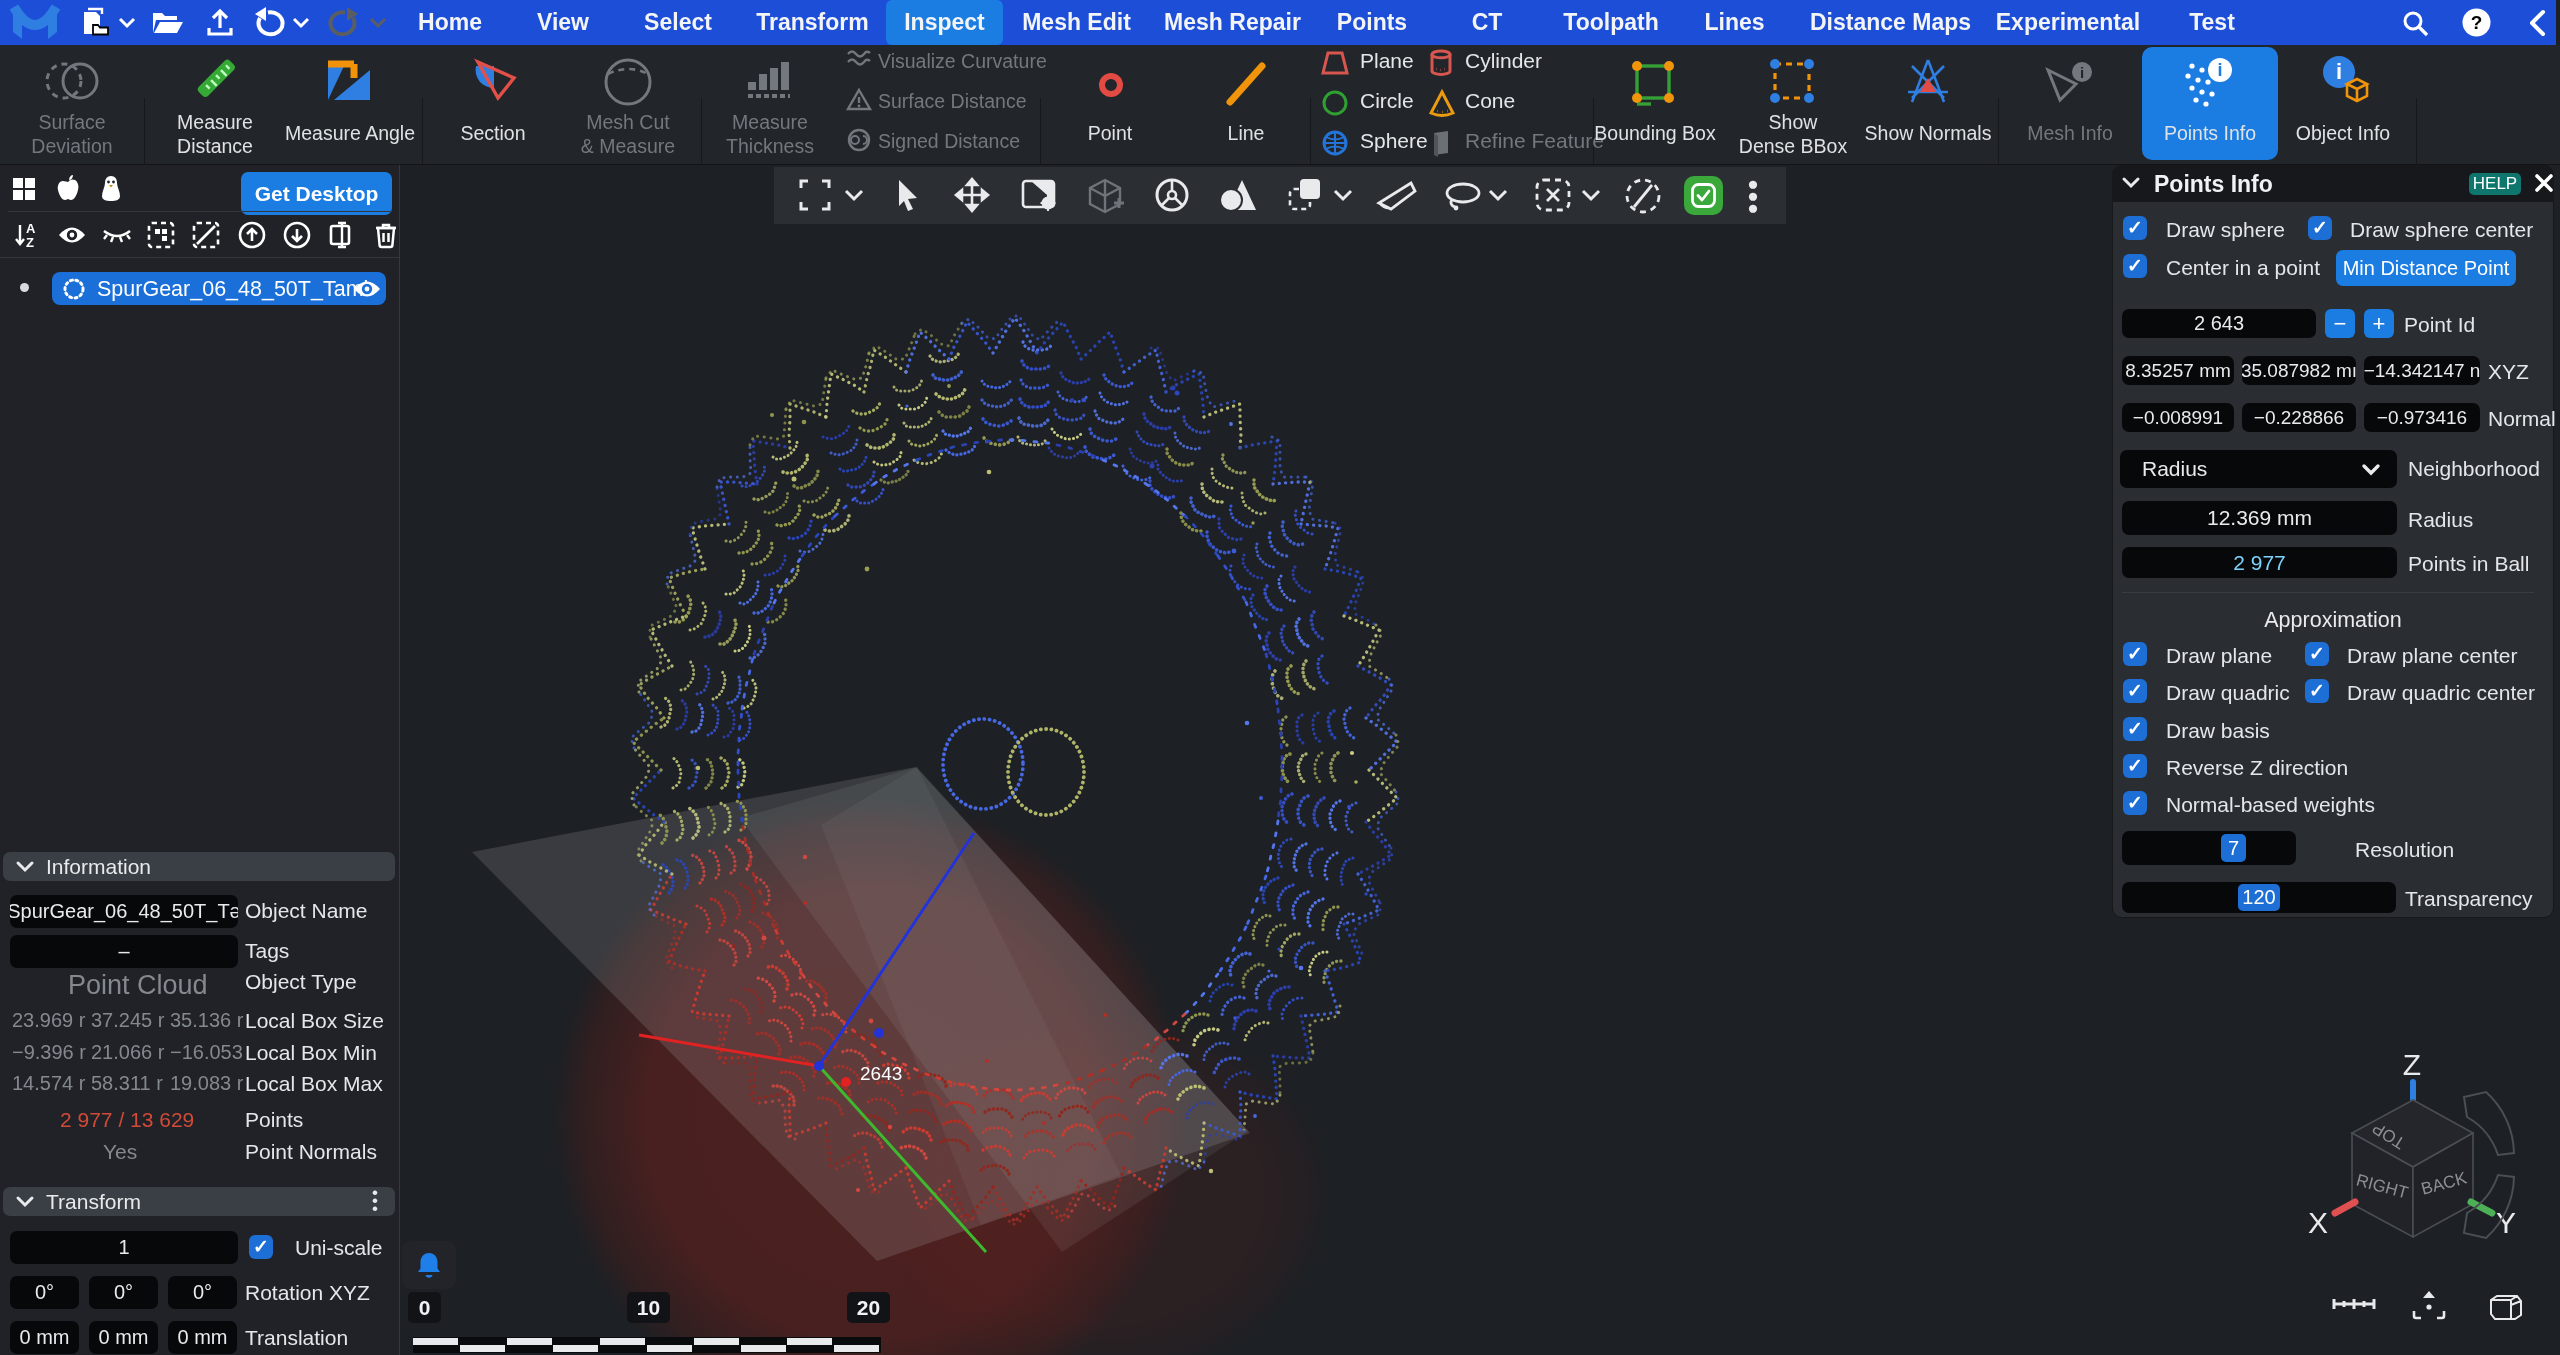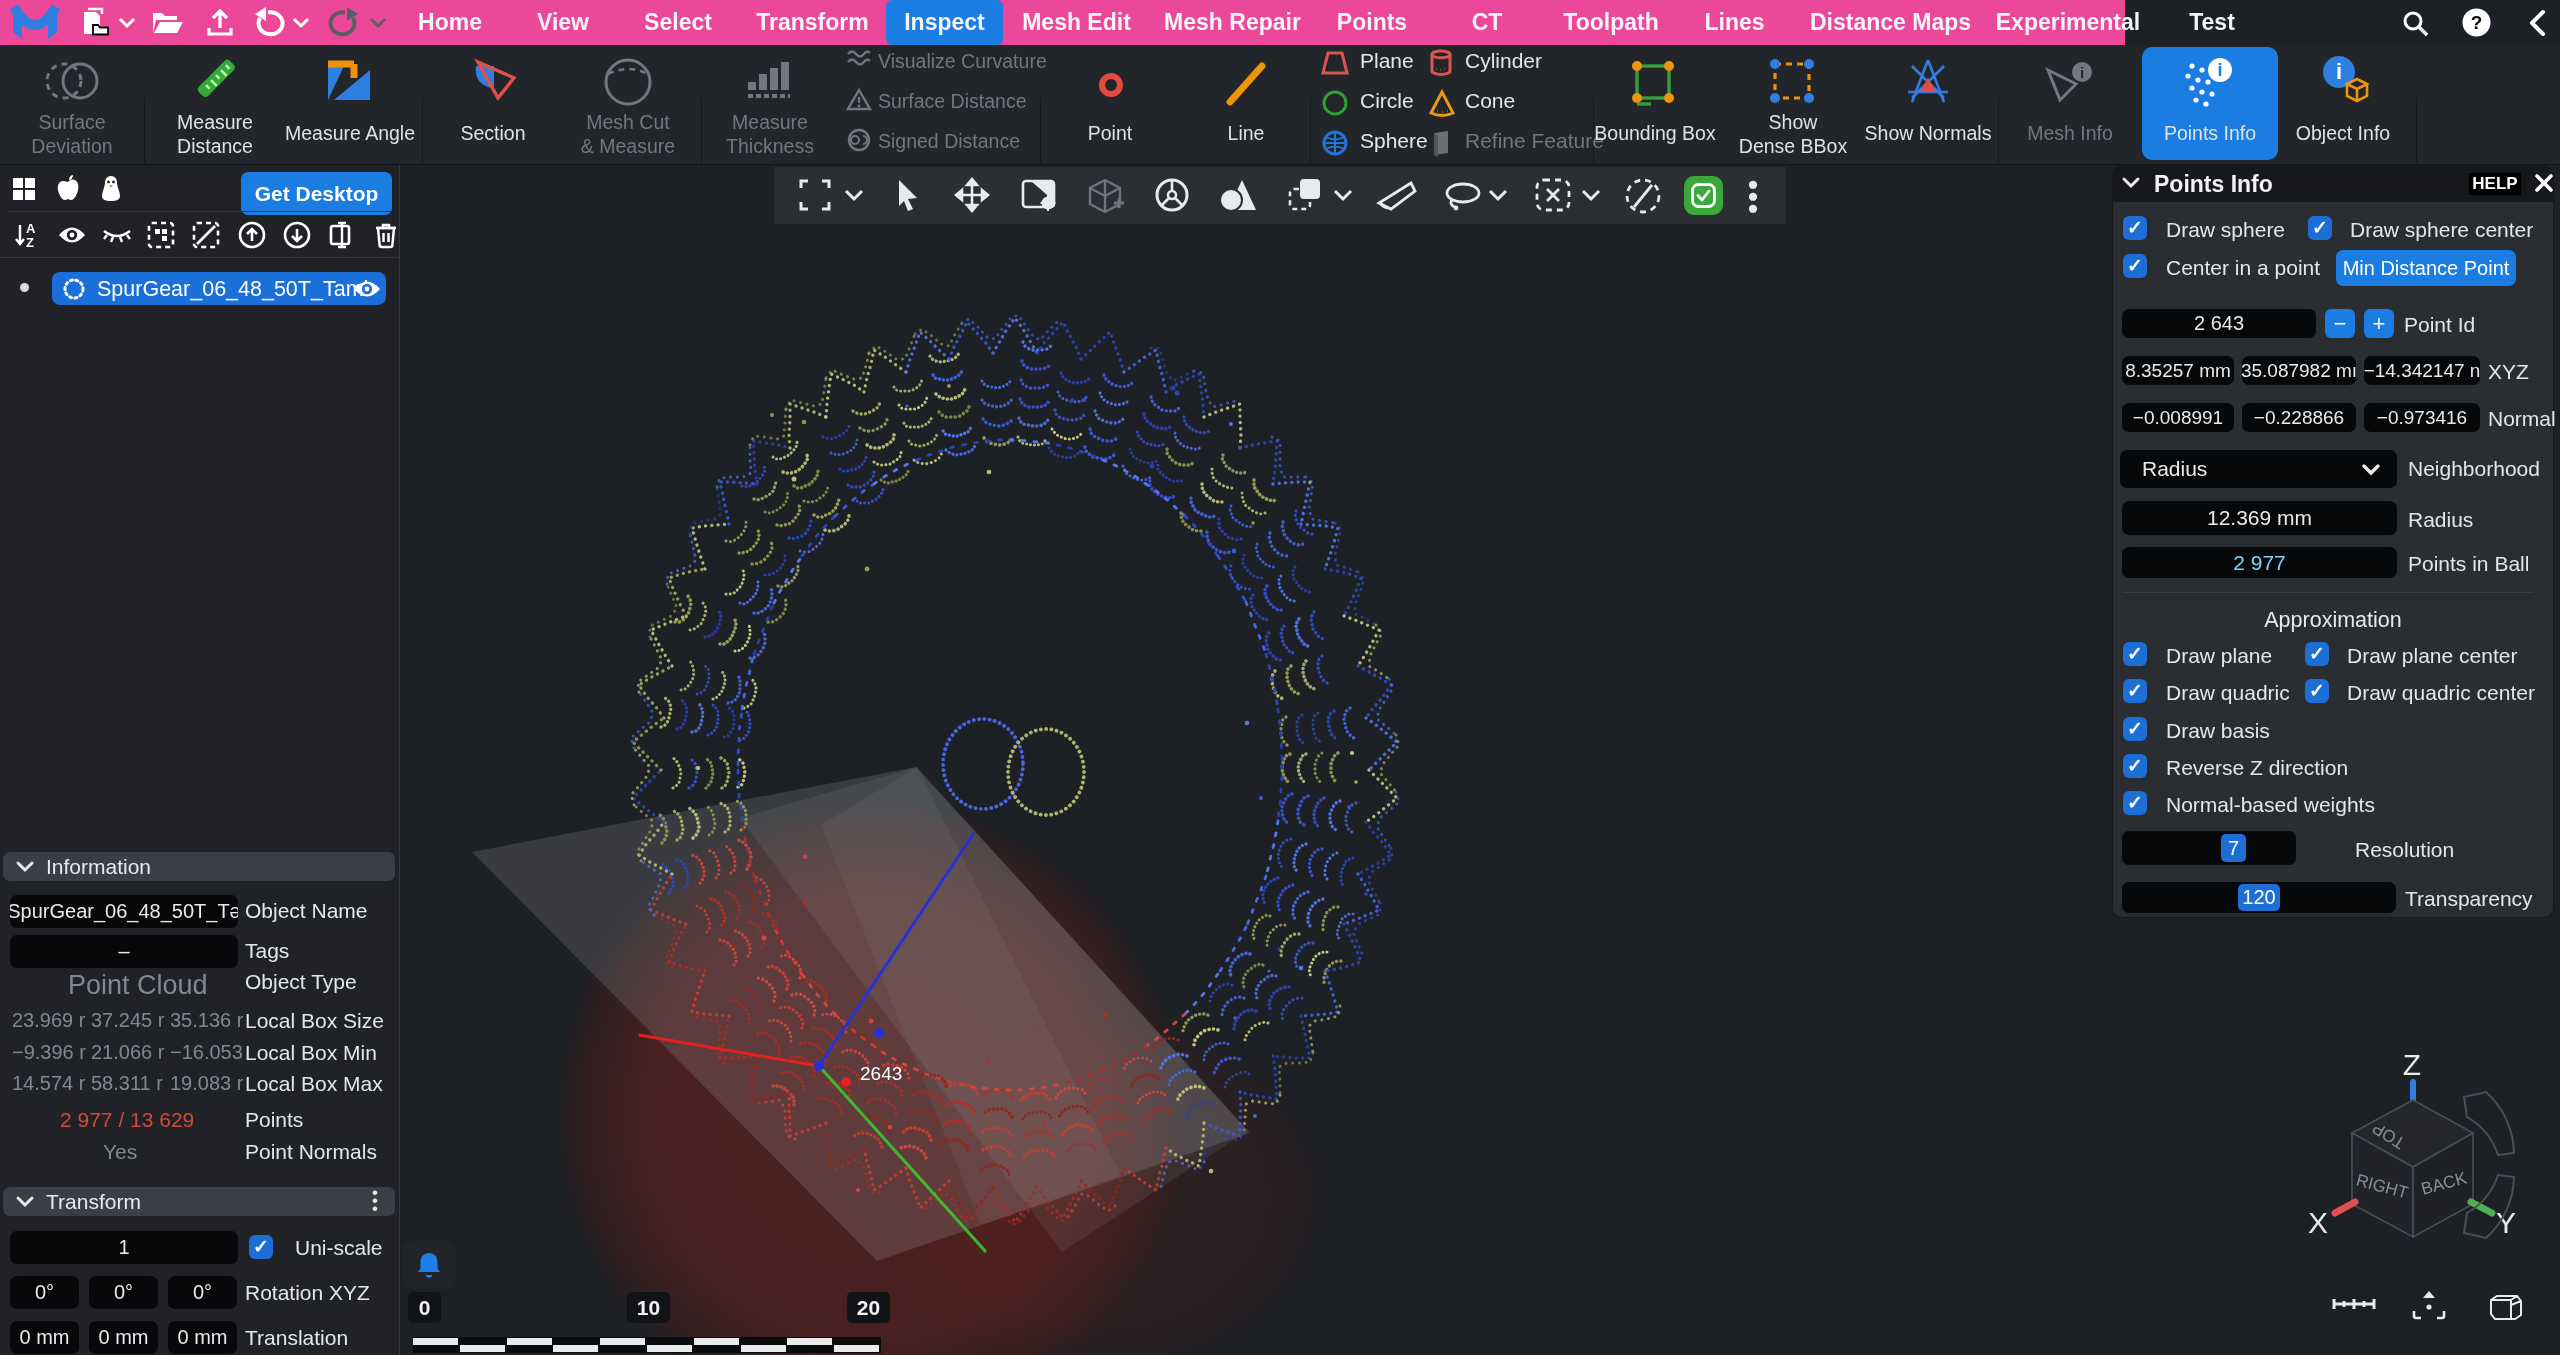--- a/index.html
+++ b/index.html
@@ -1,18 +1,18 @@
 <!DOCTYPE html>
 <html><head><meta charset="utf-8"><style>
 *{margin:0;padding:0;box-sizing:border-box}
 html,body{width:2560px;height:1355px;overflow:hidden;background:#1d2024;
 font-family:"Liberation Sans",sans-serif;-webkit-font-smoothing:antialiased}
 #root{position:absolute;left:0;top:0;width:2560px;height:1355px}
 .abs{position:absolute}
-#topbar{left:0;top:0;width:2125px;height:45px;background:#ec4899}
+#topbar{left:0;top:0;width:2556px;height:45px;background:#1d4ed8}
 .menu{top:0;height:45px;line-height:45px;color:#f2f4f6;font-size:23px;font-weight:700;text-align:center}
 .mpill{background:#1b7ce2;border-radius:6px}
 #ribbon{left:0;top:45px;width:2560px;height:120px;background:#222529;border-bottom:1px solid #121416}
 .sep{top:53px;height:104px;width:1px;background:#16181a}
 .rlbl{color:#dfe2e5;font-size:19.5px;text-align:center;line-height:24px}
 .rlbl.dis{color:#73787e}
 .rowlbl{color:#73787e;font-size:19.5px;line-height:24px}
 #leftpanel{left:0;top:165px;width:400px;height:1190px;background:#202227;border-right:1px solid #35383d}
 #rightpanel{left:2112px;top:165px;width:442px;height:753px;background:#2a2d32;border-radius:10px;border:1px solid #17181a}
 #viewport{left:401px;top:165px;width:2159px;height:1190px;background:#1d2024;overflow:hidden}
@@ -922,21 +922,21 @@
       <svg style="left:2086px;top:1125px" width="36" height="30" viewBox="0 0 36 30">
         <path d="M10 6 L30 6 L34 11 L34 25 L28 29 L8 29 L4 24 L4 10 Z M4 10 L24 10 L24 29 M24 10 L30 6 M34 11 L24 15" fill="none" stroke="#e8eaec" stroke-width="2"></path>
       </svg>
     </div>
     <div id="rightpanel" class="abs"></div>
     <div class="abs" style="left:2112px;top:165px;width:442px;height:37px;background:#17181b;border-radius:10px 10px 0 0"></div>
     <svg style="left:2122px;top:177px" width="18" height="12" viewBox="0 0 18 12">
       <path d="M2 2 l7 7 7-7" fill="none" stroke="#e8eaec" stroke-width="3" stroke-linecap="round"></path>
     </svg>
     <div class="abs" style="left:2154px;top:171px;color:#f0f2f4;font-size:23px;font-weight:700">Points Info</div>
-    <div class="abs" style="left:2469px;top:173px;width:52px;height:22px;background:#000000;border-radius:0;color:#fff;font-size:17px;font-weight:700;text-align:center;line-height:22px">HELP</div>
+    <div class="abs" style="left:2469px;top:173px;width:52px;height:22px;background:#0f766e;border-radius:5px;color:#fff;font-size:17px;font-weight:400;text-align:center;line-height:22px">HELP</div>
     <svg style="left:2534px;top:173px" width="20" height="20" viewBox="0 0 20 20">
       <path d="M3 3 L17 17 M17 3 L3 17" stroke="#fff" stroke-width="3.6" stroke-linecap="round"></path>
     </svg>
     <div class="cb" style="left:2123px;top:216px">✓</div>
     <div class="lbl" style="left:2166px;top:218px;font-size:21px">Draw sphere</div>
     <div class="cb" style="left:2308px;top:216px">✓</div>
     <div class="lbl" style="left:2350px;top:218px;font-size:21px">Draw sphere center</div>
     <div class="cb" style="left:2123px;top:254px">✓</div>
     <div class="lbl" style="left:2166px;top:256px;font-size:21px">Center in a point</div>
     <div class="btn" style="left:2336px;top:250px;width:180px;height:36px;font-size:20px">Min Distance Point</div>

